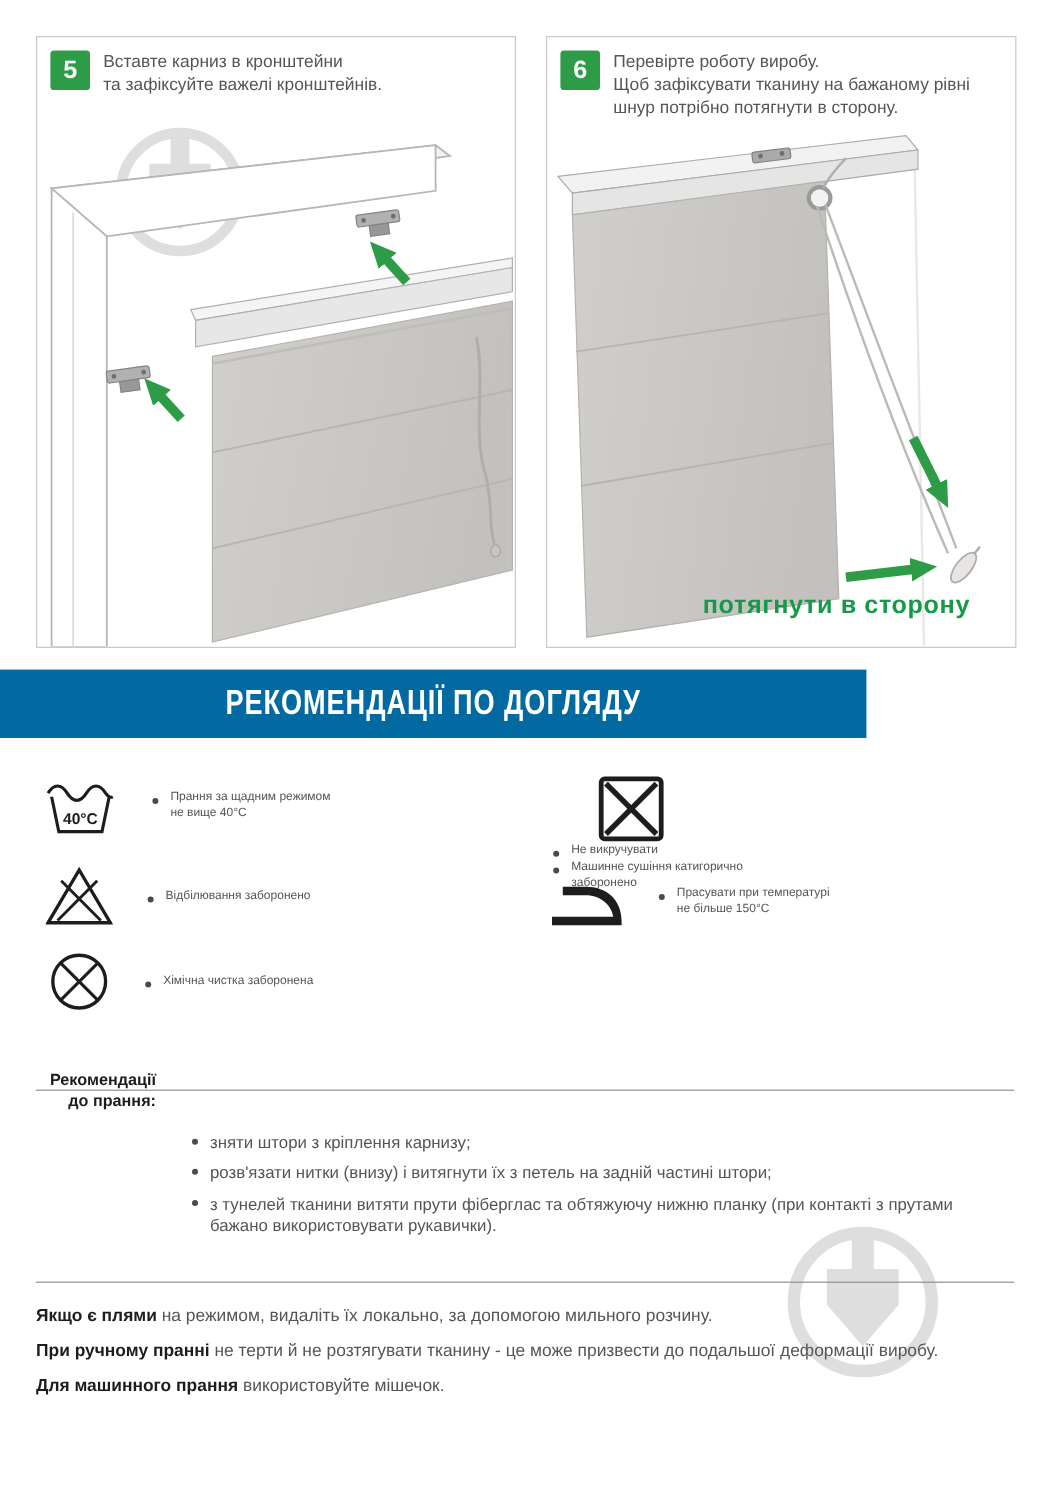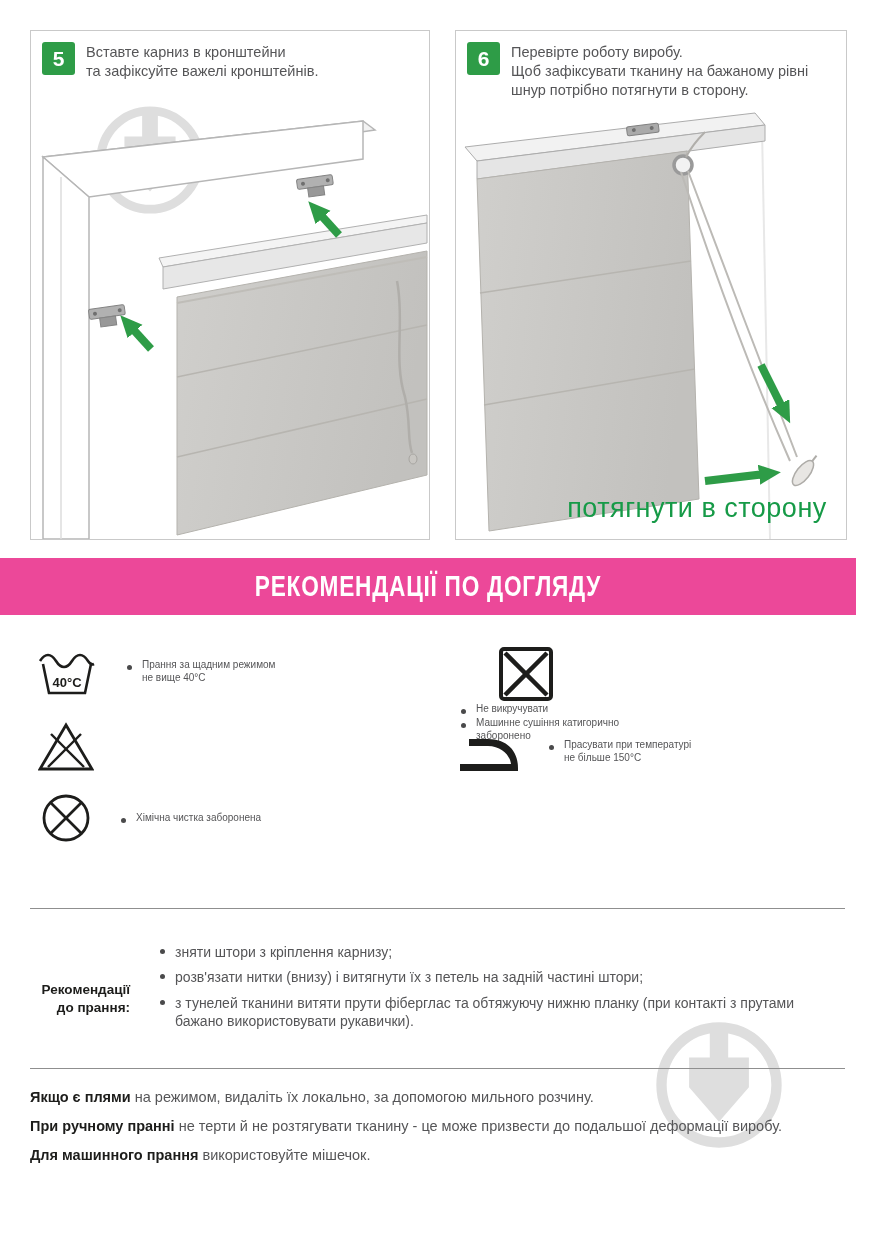--- a/index.html
+++ b/index.html
@@ -9,29 +9,29 @@
   
   .panel{position:absolute;top:30px;height:508px;border:1px solid #c9c9c9;background:#fff;overflow:hidden;}
   .panel-1{left:30px;width:398px;}
   .panel-2{left:455px;width:390px;}
   .illust{position:absolute;left:0;top:0;z-index:1;}
   .step-head{position:absolute;left:11px;top:11px;right:11px;display:flex;gap:11px;z-index:3;}
   .badge{flex:0 0 33px;height:33px;background:#2e9c47;color:#fff;font-size:21px;font-weight:bold;
          display:flex;align-items:center;justify-content:center;border-radius:3px;}
   .step-text{flex:1;font-size:14.5px;line-height:1.3;color:#555557;white-space:pre-line;padding-top:1px;}
   .pull-note{position:absolute;left:100px;top:462px;width:282px;text-align:center;color:#169a47;
-             font-weight:normal;font-size:27px;z-index:3;letter-spacing:.5px;white-space:nowrap;}
+             font-weight:bold;font-size:21px;z-index:3;letter-spacing:.5px;white-space:nowrap;}
 
   
   .wm{position:absolute;z-index:0;}
   .wm1{left:60px;top:70px;}
   .wm2{left:650px;top:1016px;}
 
   
-  .banner{position:absolute;left:0;top:558px;width:856px;height:57px;background:#ec4899;
+  .banner{position:absolute;left:0;top:558px;width:722px;height:57px;background:#0369a1;
           display:flex;align-items:center;justify-content:center;}
   .banner-text{color:#ffffff;font-weight:bold;font-size:29px;letter-spacing:1px;
                display:inline-block;transform:scaleX(.78);white-space:nowrap;}
 
   
   .care-row{position:absolute;display:flex;align-items:center;}
   .care-icon{flex:0 0 auto;margin-right:28px;}
   .row-wash{left:36px;top:648px;}
   .row-bleach{left:38px;top:722px;}
   .row-dryclean{left:40px;top:792px;}
@@ -41,21 +41,21 @@
   .care-list li{position:relative;padding-left:16px;font-size:10px;color:#555557;line-height:1.28;
                 white-space:pre-line;margin:1px 0;}
   .care-list li::before{content:"";position:absolute;left:1px;top:6px;width:5px;height:5px;
                 border-radius:50%;background:#4a4a4b;}
 
   
   .divider{position:absolute;left:30px;width:815px;border:none;border-top:1px solid #8f8f8f;margin:0;z-index:2;}
   .d1{top:908px;} .d2{top:1068px;}
 
   
-  .washing-label{position:absolute;left:26px;top:981px;width:104px;text-align:right;font-weight:bold;
+  .washing-label{position:absolute;left:26px;top:891px;width:104px;text-align:right;font-weight:bold;
                  font-size:13.5px;color:#1d1d1b;line-height:1.3;white-space:pre-line;z-index:2;}
   .wash-list{position:absolute;left:148px;top:931px;width:700px;list-style:none;margin:12px;padding:0;z-index:2;}
   .wash-list li{position:relative;padding-left:15px;font-size:14px;color:#555557;line-height:1.32;
                 margin-bottom:7px;white-space:pre-line;}
   .wash-list li::before{content:"";position:absolute;left:0;top:6px;width:5px;height:5px;
                 border-radius:50%;background:#4a4a4b;}
 
   
   .notes{position:absolute;left:30px;top:1088px;width:815px;z-index:2;}
   .notes p{margin:0 0 11px;font-size:14.5px;color:#555557;line-height:1.25;}
@@ -185,20 +185,23 @@
 не вище 40°С</li>
     </ul>
   </div>
 
   <div class="care-row row-bleach">
     <svg class="care-icon" width="56" height="50" viewBox="0 0 56 50">
       <polygon points="28,3 54,47 2,47" fill="none" stroke="#1d1d1b" stroke-width="2.8"></polygon>
       <line x1="10" y1="45" x2="43" y2="12" stroke="#1d1d1b" stroke-width="2.4"></line>
       <line x1="13" y1="12" x2="46" y2="45" stroke="#1d1d1b" stroke-width="2.4"></line>
     </svg>
+    <ul class="care-list">
+      <li>Відбілювання заборонено</li>
+    </ul>
   </div>
 
   <div class="care-row row-dryclean">
     <svg class="care-icon" width="52" height="52" viewBox="0 0 52 52">
       <circle cx="26" cy="26" r="22" fill="none" stroke="#1d1d1b" stroke-width="2.8"></circle>
       <line x1="11" y1="11" x2="41" y2="41" stroke="#1d1d1b" stroke-width="2.6"></line>
       <line x1="41" y1="11" x2="11" y2="41" stroke="#1d1d1b" stroke-width="2.6"></line>
     </svg>
     <ul class="care-list">
       <li>Хімічна чистка заборонена</li>

